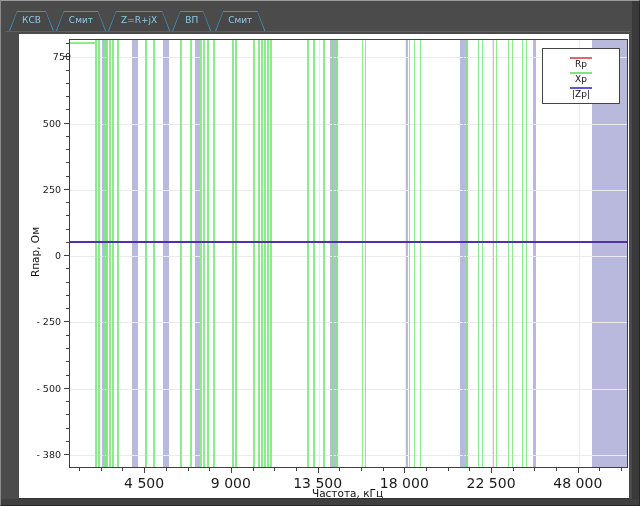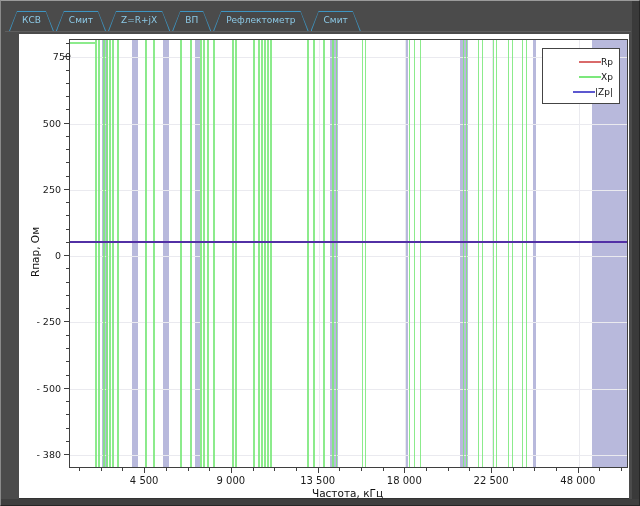--- a/index.html
+++ b/index.html
@@ -49,26 +49,26 @@
   .gridline-h { position:absolute; left:0; width:100%; height:1px; }
   .gridline-v { position:absolute; top:0; width:1px; height:100%; }
   .pole { position:absolute; top:0; height:100%; width:1.5px; opacity:0.88; }
   .hline { position:absolute; left:0; width:100%; height:2px; }
   .clipseg { position:absolute; height:2px; top:2px; opacity:0.88; }
 
   .legend {
     position:absolute; top:8px; right:7px; width:64px; background:#fff;
     border:1px solid #444; padding:5px 6px 4px 6px; z-index:6;
   }
-  .legend-row { display:flex; align-items:center; justify-content:flex-end; gap:0; height:15px; }
+  .legend-row { display:flex; align-items:center; justify-content:flex-end; gap:0; height:15px;flex-direction:column; }
   .legend-line { width:22px; height:2px; }
   .legend-name { font-size:9px; color:#111; }
 
   .tick { position:absolute; background:#3f3f3f; }
-  .xtick-label { position:absolute; font-size:10px; color:#1a1a1a; transform:translateX(-50%); white-space:nowrap; }
+  .xtick-label { position:absolute; font-size:14px; color:#1a1a1a; transform:translateX(-50%); white-space:nowrap; }
   .ytick-label { position:absolute; font-size:9.5px; color:#1a1a1a; transform:translateY(-50%); text-align:right; width:34px; white-space:nowrap; }
 
   .axis-title-x {
     position:absolute; font-size:10.5px; color:#111; transform:translateX(-50%); white-space:nowrap;text-align:right;
   }
   .axis-title-y {
     position:absolute; font-size:10.5px; color:#111; white-space:nowrap;
     transform:rotate(-90deg); transform-origin:center center;
   }
 </style>
@@ -93,21 +93,20 @@
         <span class="lbl">Z=R+jX</span>
       </div>
       <div class="tab">
         <div class="shape"></div>
         <div class="shape-inner"></div>
         <span class="lbl">ВП</span>
       </div>
       <div class="tab">
         <div class="shape"></div>
         <div class="shape-inner"></div>
-        <span class="lbl">Рефлектометр</span>
       </div>
       <div class="tab">
         <div class="shape"></div>
         <div class="shape-inner"></div>
         <span class="lbl">Смит</span>
       </div>
     </div>
 
   <div class="panel" id="panel">
     <div class="axis-title-y" id="ytitle" style="left: -14px; top: 211.5px; width: 60px; text-align: center;">Rпар, Ом</div>

